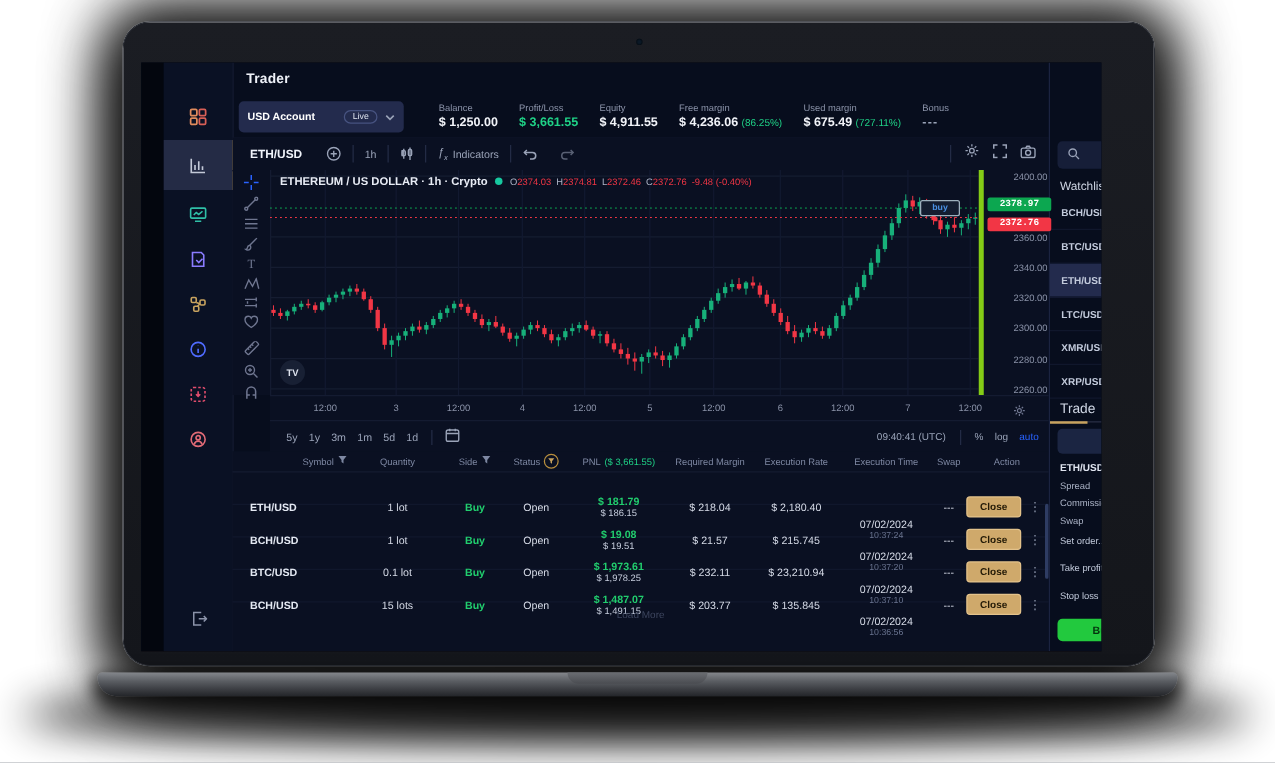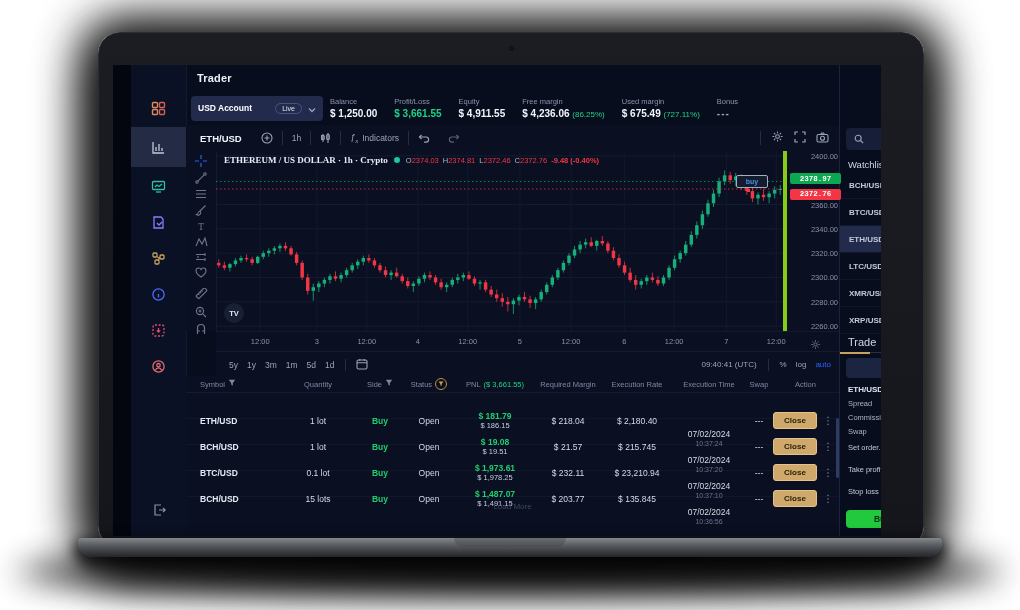--- a/index.html
+++ b/index.html
@@ -1,39 +1,39 @@
 <!DOCTYPE html>
 <html><head>
 <meta charset="utf-8">
 <style>
   html,body{margin:0;padding:0;background:#ffffff;font-family:"Liberation Sans",sans-serif;}
   .stage{position:relative;width:1020px;height:610px;overflow:hidden;background:#fff;}
   
   .floor-shadow{position:absolute;left:18px;right:18px;top:550px;height:44px;background:#000;border-radius:50%;filter:blur(16px);opacity:.92;}
-  .laptop{position:absolute;left:98px;top:32px;width:824px;height:514px;background:linear-gradient(180deg,#1b1d23,#14161b);border:1px solid #2a2d34;border-radius:22px;box-shadow:0 0 46px 14px rgba(0,0,0,.88),0 18px 50px 10px rgba(0,0,0,.8);}
+  .laptop{position:absolute;left:98px;top:17px;width:824px;height:514px;background:linear-gradient(180deg,#1b1d23,#14161b);border:1px solid #2a2d34;border-radius:22px;box-shadow:0 0 46px 14px rgba(0,0,0,.88),0 18px 50px 10px rgba(0,0,0,.8);}
   .webcam{position:absolute;left:50%;top:13px;width:5px;height:5px;margin-left:-2px;border-radius:50%;background:#0c1b2a;box-shadow:0 0 2px #000 inset;}
   .screen{position:absolute;left:14px;top:32px;width:768px;height:471px;background:#04070f;overflow:hidden;}
   .base{position:absolute;left:78px;top:538px;width:864px;height:19px;background:linear-gradient(180deg,#84878c 0%,#595c61 38%,#3c3e43 70%,#232529 100%);border-radius:4px 4px 16px 16px;box-shadow:0 6px 14px 4px rgba(0,0,0,.75);}
   .notch{position:absolute;left:50%;top:0;width:112px;height:9px;margin-left:-56px;background:linear-gradient(180deg,#6a6d72,#4a4c51);border-radius:0 0 10px 10px;}
   
   .app{position:absolute;left:0;top:0;width:810px;height:471px;background:#070d1d;color:#dfe4ef;}
   .edge-strip{position:absolute;left:0;top:0;width:18px;height:471px;background:#03060e;}
   
   .sidebar{position:absolute;left:18px;top:0;width:55px;height:471px;background:#0a1124;border-right:1px solid #131a2f;}
   .side-item{position:absolute;left:0;width:55px;height:34px;display:flex;align-items:center;justify-content:center;}
   .side-item.active{background:#242b45;border-right:2px solid #c8a35f;height:40px;}
   .side-item svg{display:block;}
   
   .app-header{position:absolute;left:73px;top:0;width:653px;height:26px;display:flex;align-items:center;}
   .app-title{font-size:11px;font-weight:bold;color:#eef1f8;padding-left:11px;letter-spacing:.2px;}
   .account-bar{position:absolute;left:73px;top:26px;width:653px;height:34px;display:flex;align-items:center;border-bottom:1px solid #141b31;}
   .acct-pill{margin-left:5px;width:118px;height:25px;background:#232b4d;border-radius:4px;display:flex;align-items:center;padding:0 7px;gap:6px;cursor:pointer;}
   .acct-name{font-size:8.5px;font-weight:bold;color:#fff;flex:1;}
   .live-badge{font-size:7px;color:#dfe4ef;border:1px solid #475380;border-radius:8px;padding:1px 6px;}
-  .metrics{display:flex;margin-left:7px;gap:17px;}
+  .metrics{display:flex;margin-left:28px;gap:17px;}
   .metric{display:flex;flex-direction:column;gap:2px;}
   .metric .lab{font-size:7.5px;color:#8b93a9;}
   .metric .val{font-size:10px;font-weight:bold;color:#f2f4f9;}
   .metric .val.green{color:#1fd287;}
   .metric .val .sfx{color:#1fd287;font-weight:normal;font-size:8px;}
   .metric .val.muted{color:#9aa3b8;letter-spacing:1px;}
   
   .chart-toolbar{position:absolute;left:73px;top:60px;width:653px;height:26px;display:flex;align-items:center;border-bottom:1px solid #141b31;background:#0a1022;}
   .ct-sym{font-size:9.5px;font-weight:bold;color:#f0f3fa;padding:0 10px 0 14px;}
   .ct-sep{width:1px;height:14px;background:#232b45;}
@@ -41,26 +41,26 @@
   .ct-item.dim{opacity:.55;}
   .ct-right{margin-left:auto;display:flex;align-items:center;gap:10px;padding-right:10px;}
   
   .chart-area{position:absolute;left:73px;top:86px;width:653px;height:180px;background:#0a1022;}
   .draw-toolbar{position:absolute;left:0;top:0;width:30px;height:180px;border-right:1px solid #141b31;display:flex;flex-direction:column;align-items:center;padding-top:4px;gap:5px;}
   .dt{width:16px;height:14px;display:flex;align-items:center;justify-content:center;color:#6f7690;cursor:pointer;}
   .dt.blue{color:#2962ff;}
   .dt-div{width:18px;height:1px;background:#1b2340;}
   .canvas{position:absolute;left:30px;top:0;width:567px;height:180px;overflow:hidden;}
   .legend{position:absolute;left:8px;top:4px;display:flex;align-items:center;gap:6px;z-index:5;}
-  .legend-title{font-size:9px;font-weight:bold;color:#e8ecf5;font-family:Liberation Serif, serif;}
+  .legend-title{font-size:9px;font-weight:bold;color:#e8ecf5;}
   .legend-dot{width:6px;height:6px;border-radius:50%;background:#17c8a0;}
   .ohlc{display:flex;gap:4px;font-size:7.5px;}
   .ohlc .k{color:#aeb6c8;}
   .ohlc .v{color:#f23645;}
-  .ohlc .chg{color:#f23645;font-weight:bold;}
+  .ohlc .chg{color:#f23645;}
   .tv-logo{position:absolute;left:8px;bottom:8px;width:20px;height:20px;border-radius:50%;background:#182034;color:#dfe4ef;font-size:7.5px;font-weight:bold;display:flex;align-items:center;justify-content:center;z-index:5;}
   .buy-tag{position:absolute;z-index:6;width:30px;height:11px;border:1px solid #9db0bd;background:#141d30;color:#4a90e2;font-size:7px;font-weight:bold;display:flex;align-items:center;justify-content:center;border-radius:2px;}
   .pos-dot{position:absolute;width:3px;height:3px;background:#f23645;z-index:6;}
   .price-axis{position:absolute;left:597px;top:0;width:56px;height:180px;border-left:4px solid #84cc16;}
   .ytick{position:absolute;right:5px;font-size:7.5px;color:#8b93a9;}
   .ptag{position:absolute;left:3px;right:2px;height:11px;border-radius:2px;color:#fff;font-size:7.5px;font-weight:bold;display:flex;align-items:center;justify-content:center;z-index:4;font-family:Liberation Mono, monospace;}
   
   .time-axis{position:absolute;left:103px;top:266px;width:623px;height:20px;border-top:1px solid #141b31;background:#0a1022;}
   .xtick{position:absolute;top:5px;transform:translateX(-50%);font-size:7.5px;color:#8b93a9;}
   .axis-gear{position:absolute;right:18px;top:4px;color:#6f7690;}
@@ -71,21 +71,21 @@
   .cf-right{margin-left:auto;display:flex;align-items:center;gap:9px;padding-right:8px;font-size:8px;color:#9aa3b8;}
   .cf-right .auto{color:#2962ff;}
   
   .positions{position:absolute;left:73px;top:311px;width:653px;height:160px;background:#0a1022;}
   .pos-tabs{display:flex;align-items:flex-end;height:23px;border-bottom:1px solid #141b31;padding-left:11px;gap:20px;}
   .ptab{font-size:9px;color:#8b93a9;padding-bottom:5px;cursor:pointer;}
   .ptab.active{color:#f0f3fa;border-bottom:2px solid #c8a35f;padding-bottom:3px;}
   .prow{display:grid;grid-template-columns:92px 80px 44px 54px 78px 68px 70px 74px 26px 1fr;align-items:center;}
   .pos-header{height:16px;border-bottom:1px solid #141b31;color:#7e88a3;font-size:7.5px;}
   .pos-header .hc{display:flex;align-items:center;gap:3px;justify-content:center;}
-  .pos-header .hc:first-child{justify-content:flex-start;padding-left:14px;}
+  .pos-header .hc:first-child{justify-content:flex-end;padding-left:14px;}
   .pos-header .sfx{color:#1fd287;}
   .pos-row{height:25px;border-bottom:1px solid #10172c;font-size:8.5px;color:#d5dae6;}
   .cell{text-align:center;}
   .cell.sym{text-align:left;padding-left:14px;font-weight:bold;font-size:8.5px;color:#e4e9f3;}
   .cell.side{color:#21ce6e;font-weight:bold;}
   .cell.stack{line-height:1.25;}
   .cell .g{color:#21ce6e;font-weight:bold;display:block;}
   .cell .w{color:#c7cede;font-size:7.5px;display:block;}
   .cell .d{display:block;margin-top:36px;}
   .cell .t{display:block;color:#6a7490;font-size:7px;}

